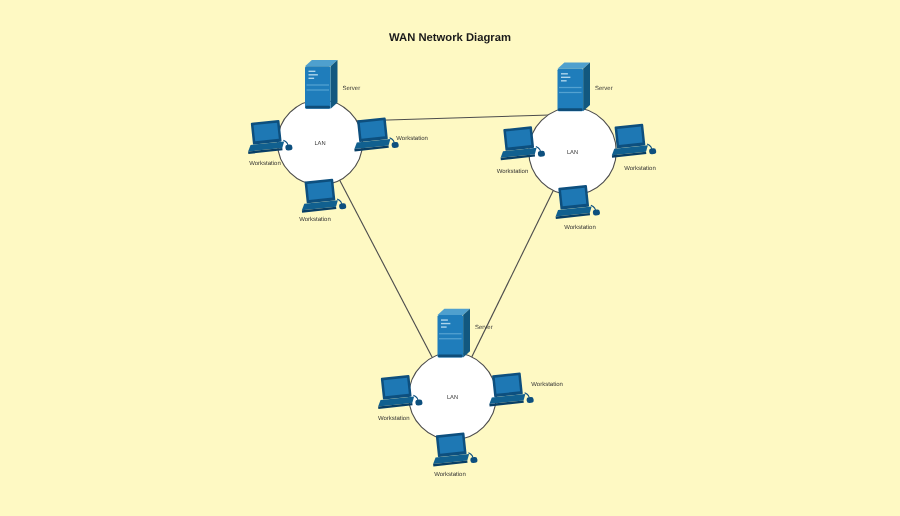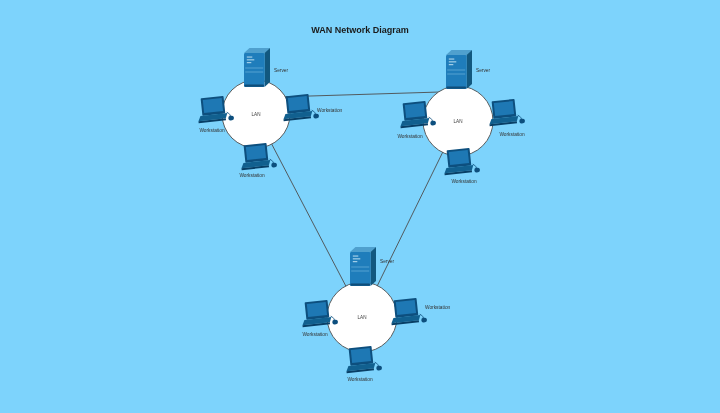--- a/index.html
+++ b/index.html
@@ -8,21 +8,21 @@
     width: 720px;
     height: 413px;
     background: #ffffff;
     overflow: hidden;
     font-family: "Liberation Sans", sans-serif;
   }
   .stage {
     position: relative;
     width: 720px;
     height: 413px;
-    background: #7dd3fc;
+    background: #fef9c3;
   }
   svg { display: block; }
   .title-text {
     font-family: "Liberation Sans", sans-serif;
     font-size: 9px;
     font-weight: bold;
     fill: #1a1a1a;
     text-anchor: middle;
   }
   .lan-text {

